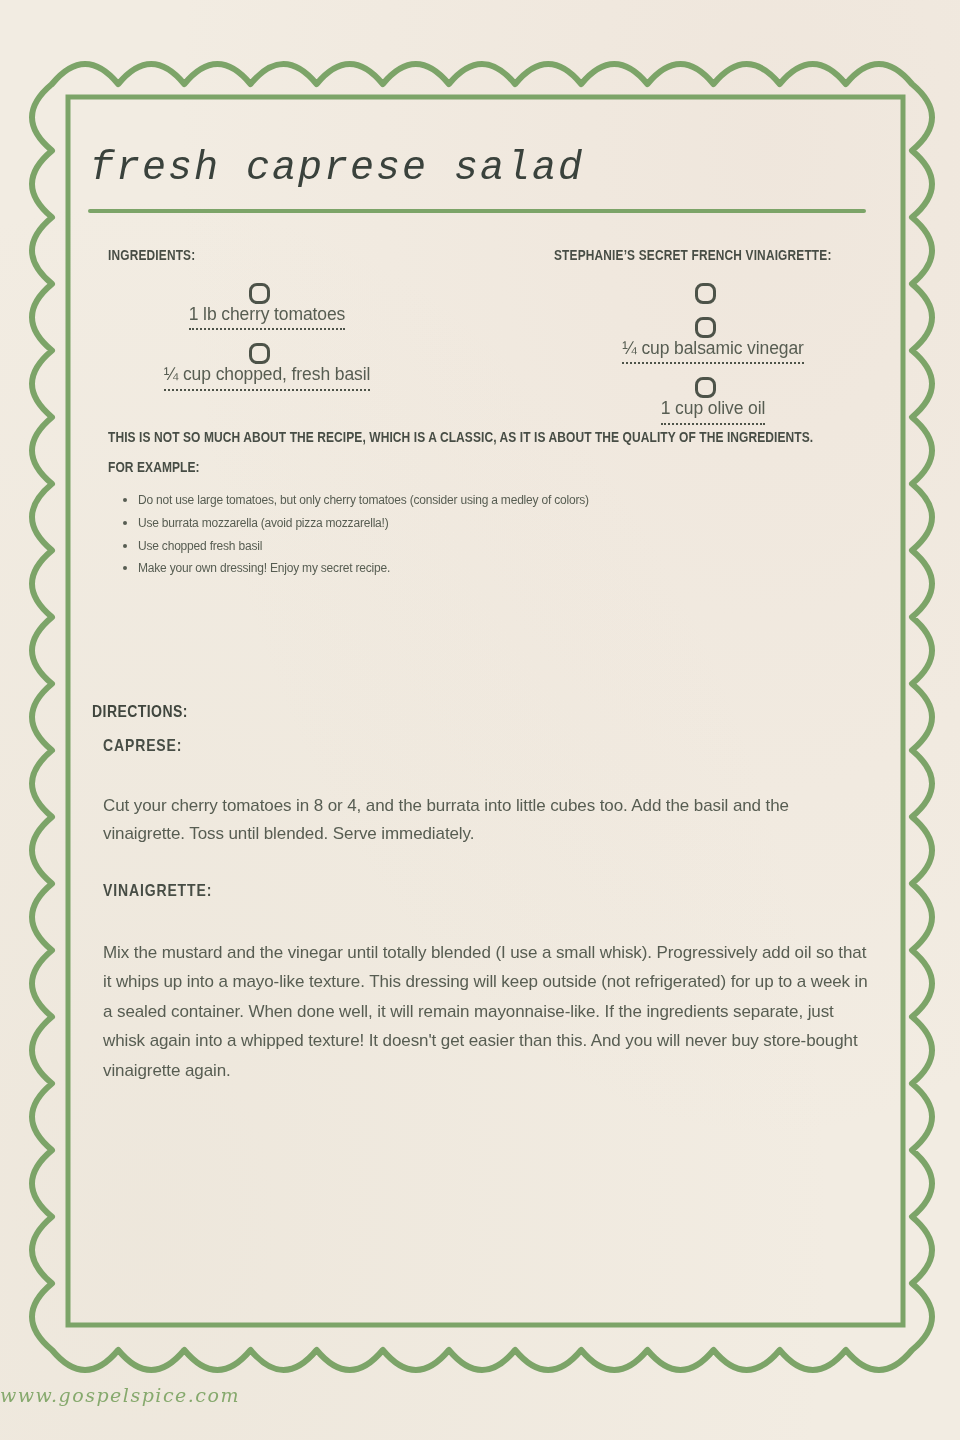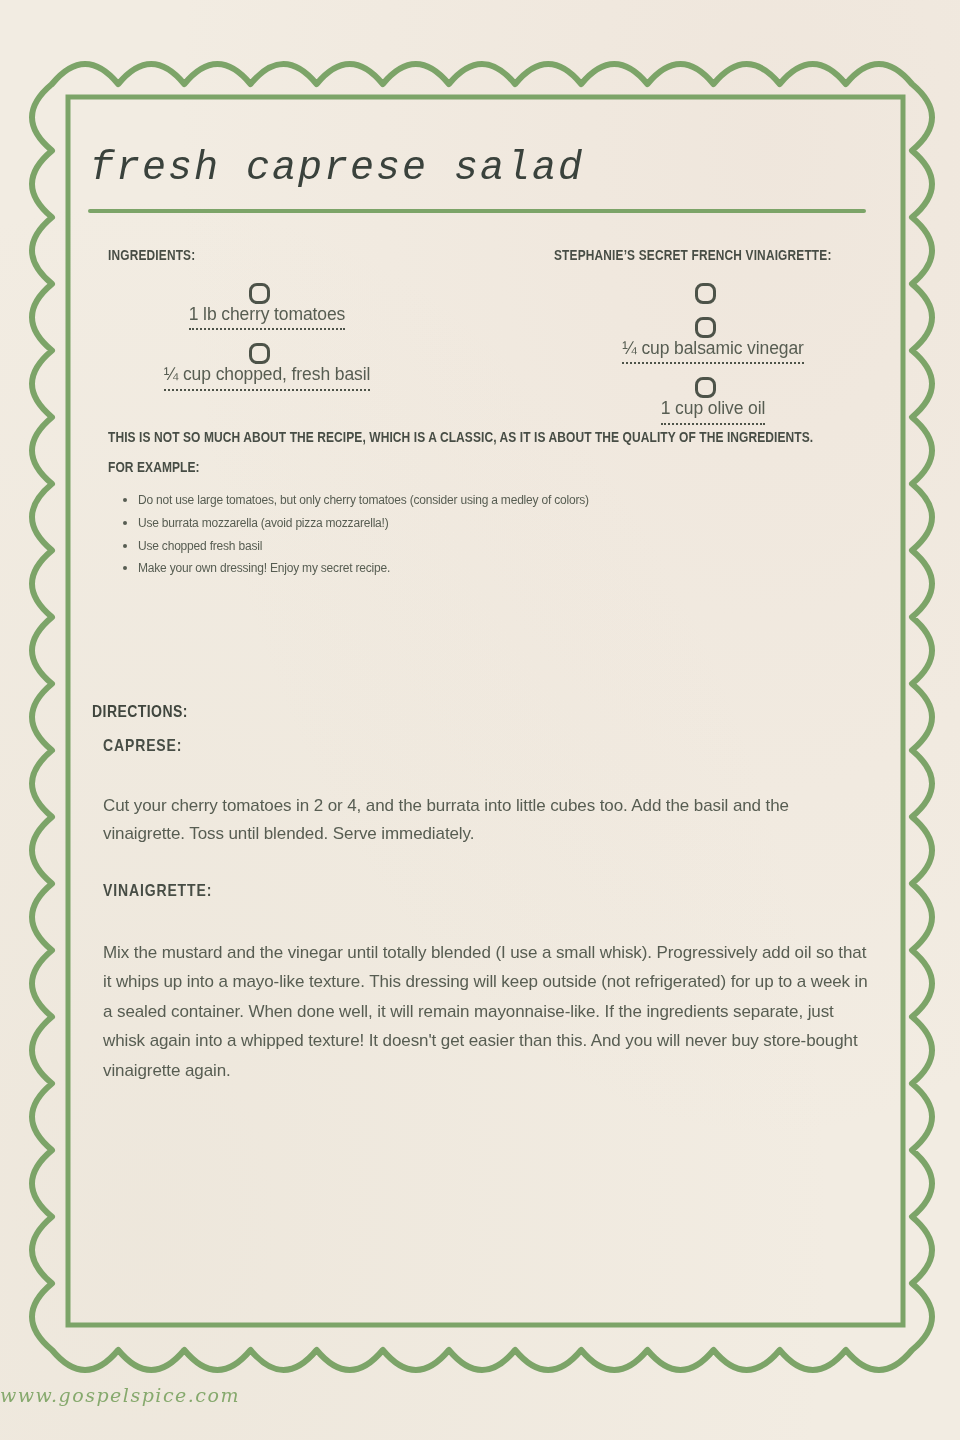--- a/index.html
+++ b/index.html
@@ -151,20 +151,20 @@
     <li>Do not use large tomatoes, but only cherry tomatoes (consider using a medley of colors)</li>
     <li>Use burrata mozzarella (avoid pizza mozzarella!)</li>
     <li>Use chopped fresh basil</li>
     <li>Make your own dressing! Enjoy my secret recipe.</li>
   </ul>
 </div>
 
 <div class="directions-label">DIRECTIONS:</div>
 
 <div class="dir-heading caprese">CAPRESE:</div>
-<p class="dir-text caprese">Cut your cherry tomatoes in 2 or 4, and the burrata into little cubes too. Add the basil and the vinaigrette. Toss until blended. Serve immediately.</p>
+<p class="dir-text caprese">Cut your cherry tomatoes in 8 or 4, and the burrata into little cubes too. Add the basil and the vinaigrette. Toss until blended. Serve immediately.</p>
 
 <div class="dir-heading vinaigrette">VINAIGRETTE:</div>
 <p class="dir-text vinaigrette">Mix the mustard and the vinegar until totally blended (I use a small whisk). Progressively add oil so that it whips up into a mayo-like texture. This dressing will keep outside (not refrigerated) for up to a week in a sealed container. When done well, it will remain mayonnaise-like. If the ingredients separate, just whisk again into a whipped texture! It doesn't get easier than this. And you will never buy store-bought vinaigrette again.</p>
 
 <div class="footer">
   <span>www.gospelspice.com</span>
 </div>
 
 </body></html>

